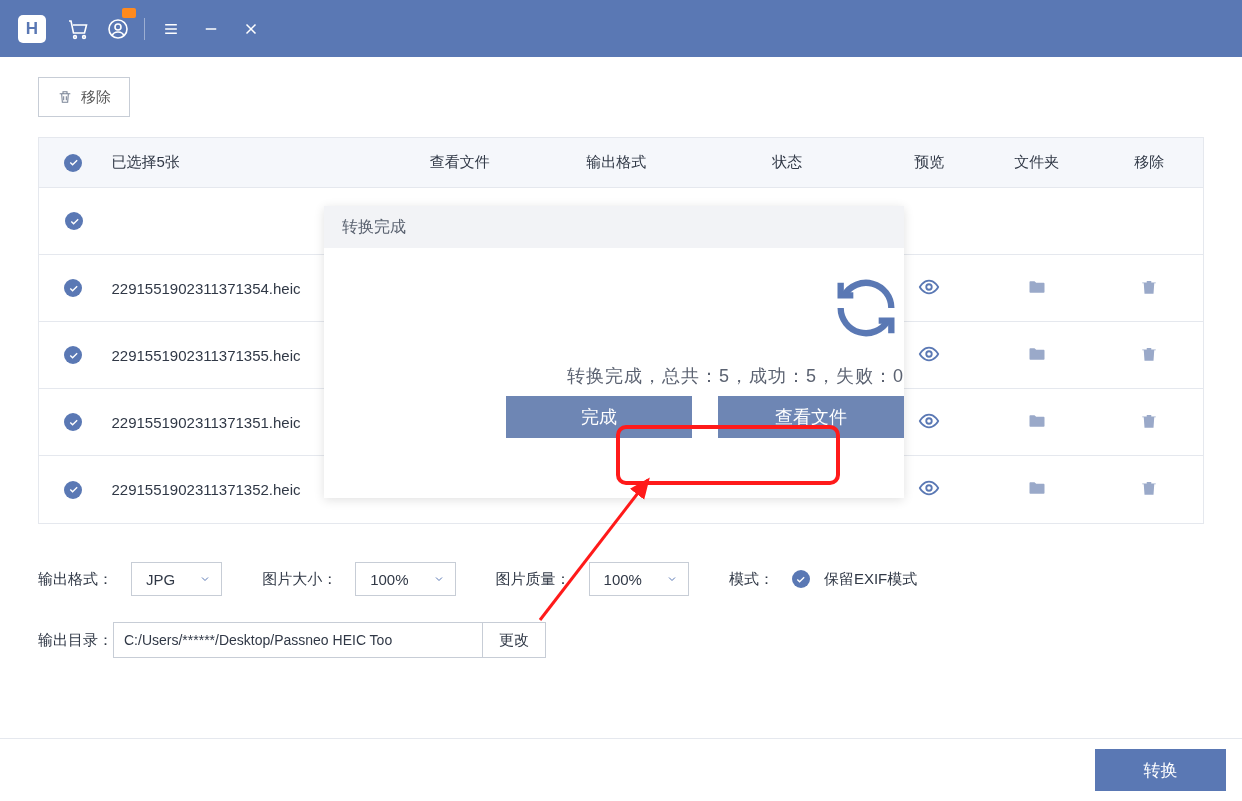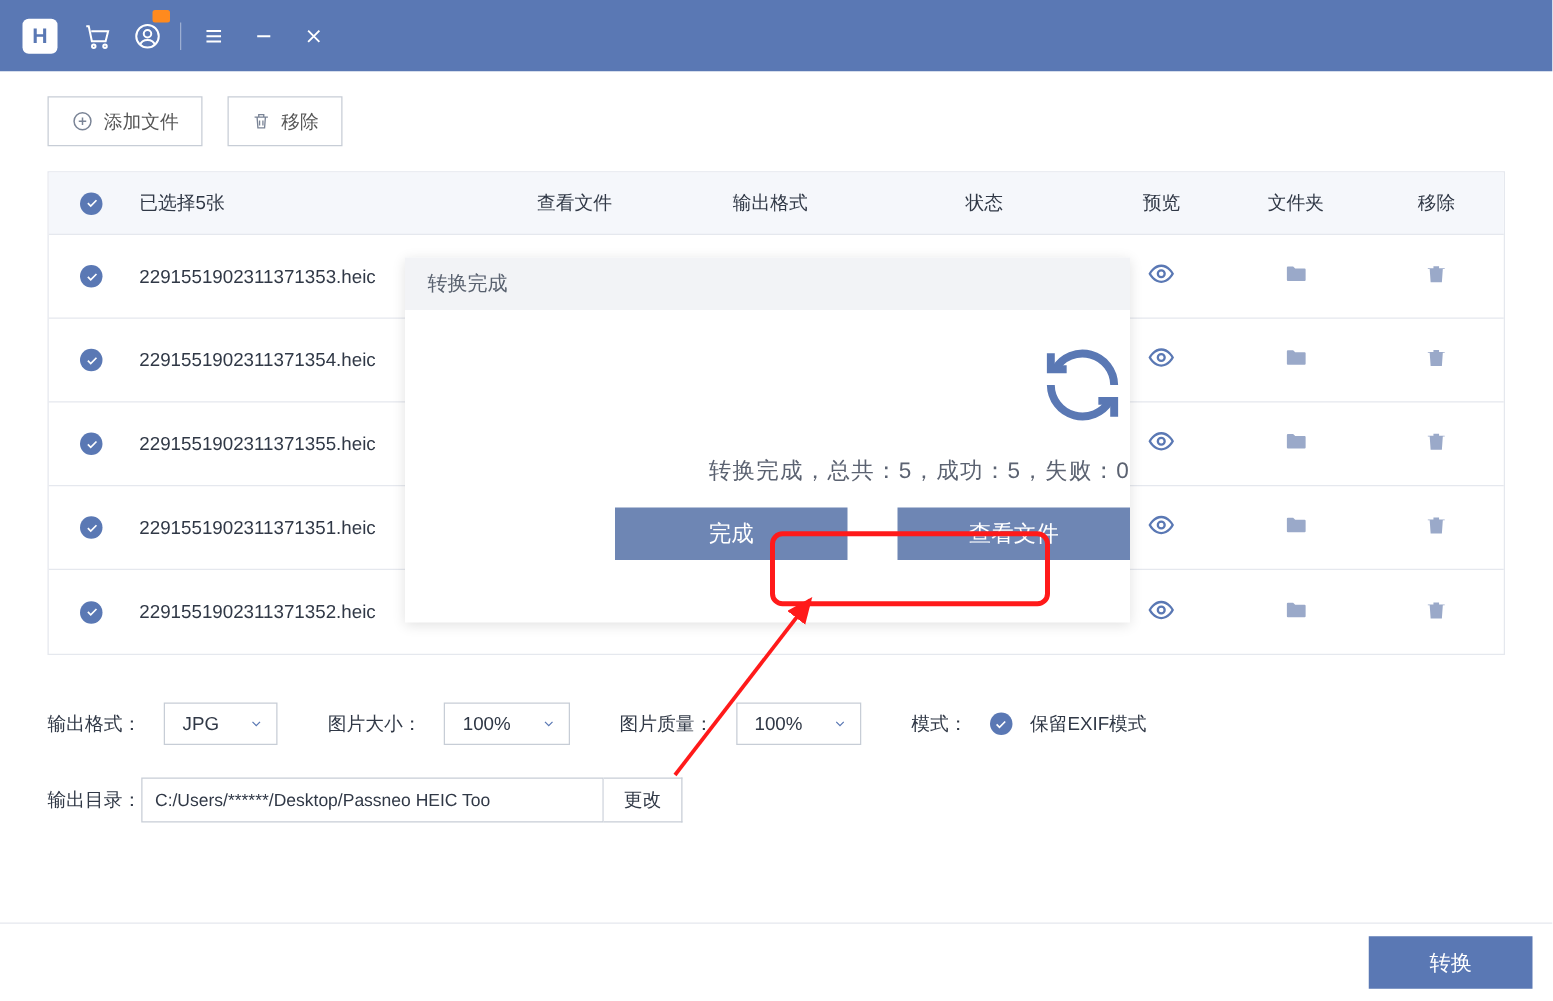--- a/index.html
+++ b/index.html
@@ -51,21 +51,21 @@
 
 .footer-line{position:absolute;left:0;right:0;bottom:62px;border-top:1px solid #e5e8ee;}
 .convert-btn{position:absolute;right:16px;bottom:10px;height:42px;width:131px;background:#5a78b4;color:#fff;border:none;font-size:17px;cursor:pointer;}
 
 
 .dialog{position:absolute;left:324px;top:206px;width:580px;height:292px;background:#fff;box-shadow:0 2px 10px rgba(0,0,0,.12);}
 .dlg-title{height:42px;background:#f2f3f6;display:flex;align-items:center;padding:0 18px;font-size:16px;color:#59616f;}
 .dlg-body{display:flex;flex-direction:column;align-items:flex-end;padding-top:22px;}
 .spinner{color:#5a78b4;}
 .dlg-text{margin-top:18px;font-size:18px;color:#5b6271;letter-spacing:1px;}
-.dlg-btns{display:flex;gap:40px;margin-top:18px;}
+.dlg-btns{display:flex;gap:26px;margin-top:8px;}
 .dbtn{width:186px;height:42px;background:#6e86b4;color:#fff;border:none;font-size:18px;cursor:pointer;}
 .highlight{position:absolute;border:4px solid #ff1a1a;border-radius:10px;pointer-events:none;}
 .hl-box{left:616px;top:425px;width:224px;height:60px;}
 
 
 .arrow{position:absolute;left:530px;top:460px;pointer-events:none;}
 </style>
 </head>
 <body>
 
@@ -98,27 +98,20 @@
       </svg>
   </div>
   <div class="ticon">
     <svg width="18" height="18" viewBox="0 0 24 24" stroke-width="2">
         <path d="M6 6l12 12M18 6L6 18"></path>
       </svg>
   </div>
 </div>
 
 <div class="toolbar">
-  <div class="tbtn">
-    <svg width="18" height="18" viewBox="0 0 24 24" stroke-width="1.6">
-        <circle cx="12" cy="12" r="9"></circle>
-        <path d="M12 8v8M8 12h8"></path>
-      </svg>
-    <span>添加文件</span>
-  </div>
   <div class="tbtn">
     <svg width="16" height="18" viewBox="0 0 24 24" stroke-width="1.6">
         <path d="M4 7h16M9 7V4h6v3M7 7l1 13h8l1-13M10 11v6M14 11v6"></path>
       </svg>
     <span>移除</span>
   </div>
 </div>
 
 <div class="table-wrap">
   <div class="thead">
@@ -139,21 +132,20 @@
   </div>
   <div id="tbody">
       <div class="trow">
         <div class="col-chk">
           <span class="chk-disc">
             <svg width="11" height="11" viewBox="0 0 24 24" stroke-width="3" fill="none" stroke="#fff">
               <path d="M5 12l5 5L20 7"></path>
             </svg>
           </span>
         </div>
-        <div class="col-name">2291551902311371353.heic</div>
         <div class="col-size"></div>
         <div class="col-fmt"></div>
         <div class="col-stat suc"></div>
         <div class="col-prev"><span class="aicon eye">
             <svg width="22" height="22" viewBox="0 0 24 24" stroke-width="2">
               <path d="M2 12s3.5-7 10-7 10 7 10 7-3.5 7-10 7S2 12 2 12z"></path>
               <circle cx="12" cy="12" r="3"></circle>
             </svg>
           </span></div>
         <div class="col-fold"><span class="aicon">

